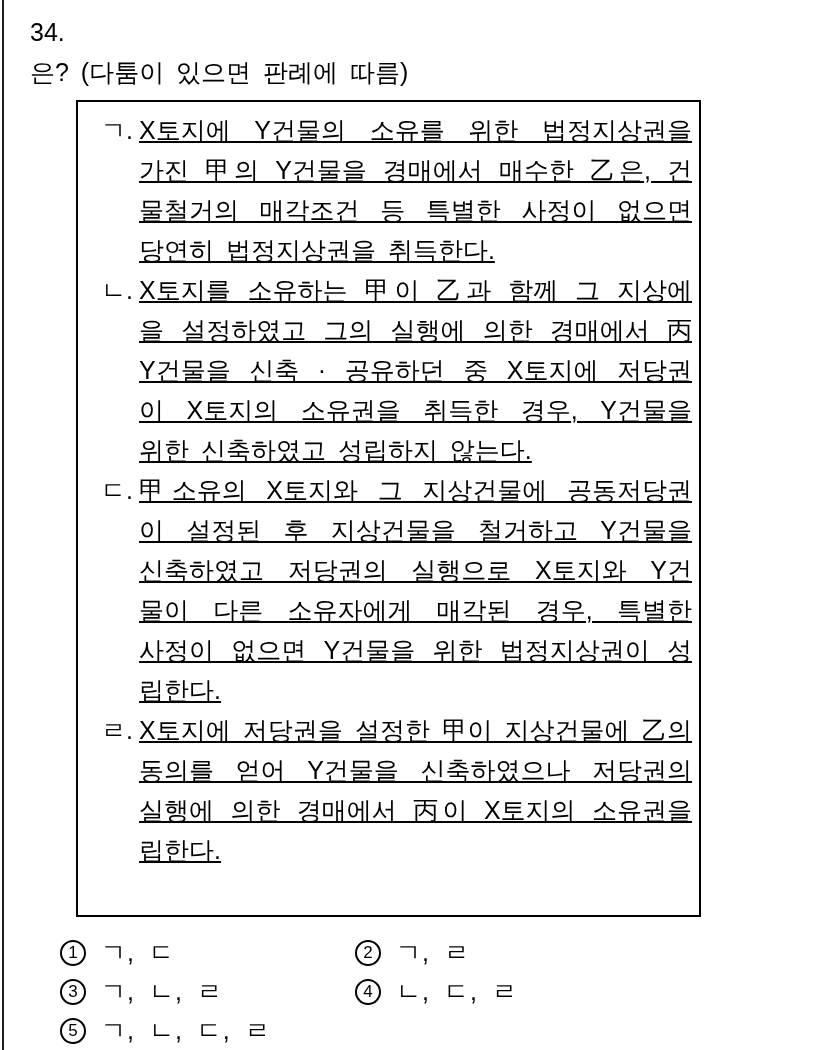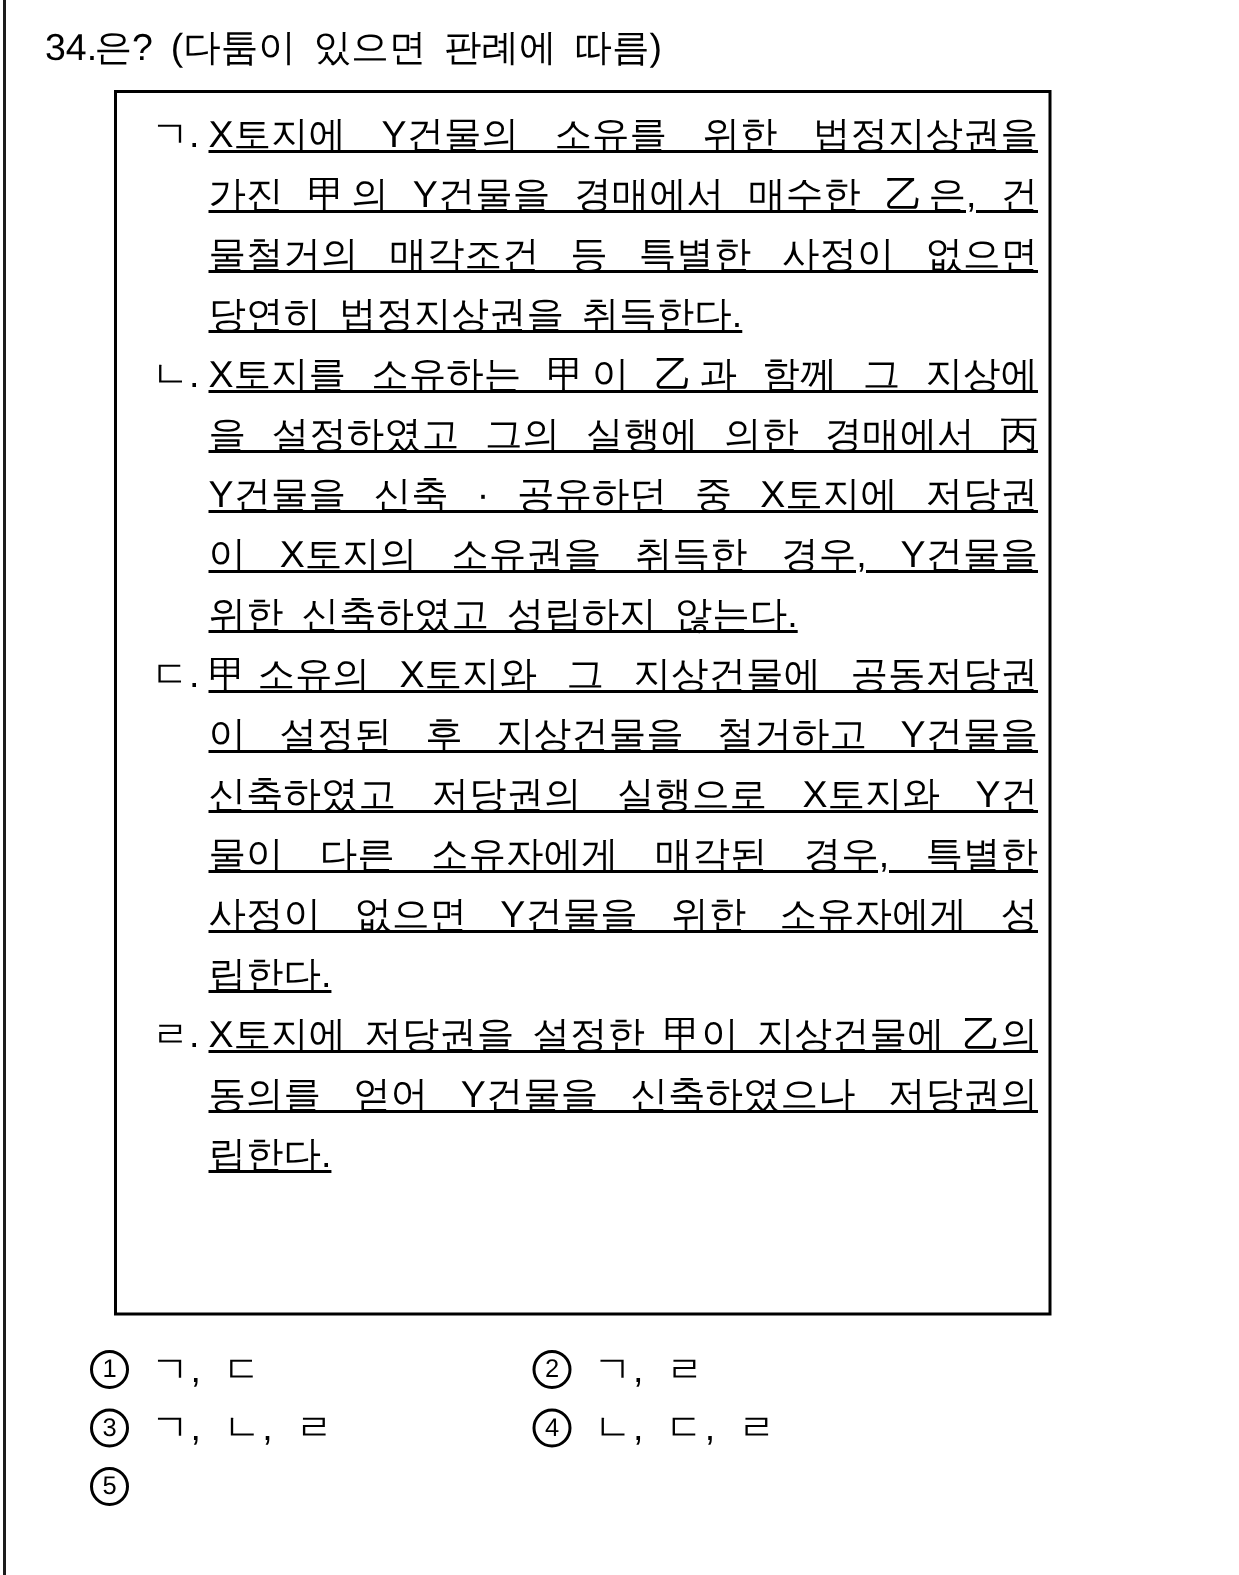--- a/index.html
+++ b/index.html
@@ -24,21 +24,21 @@
     height: 1050px;
     background: #1c1c1c;
   }
   
   .question {
     padding: 12px 26px 0 30px;
     font-size: 25px;
     line-height: 40px;
     word-spacing: 5px;
   }
-  .q-row { display: flex; }
+  .q-row { display: flex; flex-direction: column; }
   .q-num {
     flex: none;
     width: 33px;
     letter-spacing: 0px;
     word-spacing: 0;
   }
   .q-text { flex: 1; min-width: 0; }
   .jline {
     text-align: justify;
     text-align-last: justify;
@@ -132,30 +132,31 @@
     </div>
   </div>
 
   <div class="item">
     <div class="item-label">ㄷ.</div>
     <div class="item-lines">
       <div class="jline">甲소유의 X토지와 그 지상건물에 공동저당권</div>
       <div class="jline">이 설정된 후 지상건물을 철거하고 Y건물을</div>
       <div class="jline">신축하였고 저당권의 실행으로 X토지와 Y건</div>
       <div class="jline">물이 다른 소유자에게 매각된 경우, 특별한</div>
-      <div class="jline">사정이 없으면 Y건물을 위한 소유자에게 성</div>
+      <div class="jline">사정이 없으면 Y건물을 위한 법정지상권이 성</div>
       <div>립한다.</div>
     </div>
   </div>
 
   <div class="item">
     <div class="item-label">ㄹ.</div>
     <div class="item-lines">
       <div class="jline">X토지에 저당권을 설정한 甲이 지상건물에 乙의</div>
       <div class="jline">동의를 얻어 Y건물을 신축하였으나 저당권의</div>
+      <div class="jline">실행에 의한 경매에서 丙이 X토지의 소유권을</div>
       <div>립한다.</div>
     </div>
   </div>
 
 </div>
 
 <div class="choices">
   <div class="choice">
     <span class="badge">1</span>
     <span class="choice-text">ㄱ, ㄷ</span>
@@ -167,14 +168,15 @@
   <div class="choice">
     <span class="badge">3</span>
     <span class="choice-text">ㄱ, ㄴ, ㄹ</span>
   </div>
   <div class="choice">
     <span class="badge">4</span>
     <span class="choice-text">ㄴ, ㄷ, ㄹ</span>
   </div>
   <div class="choice">
     <span class="badge">5</span>
+    <span class="choice-text">ㄱ, ㄴ, ㄷ, ㄹ</span>
   </div>
 </div>
 
 </body></html>

